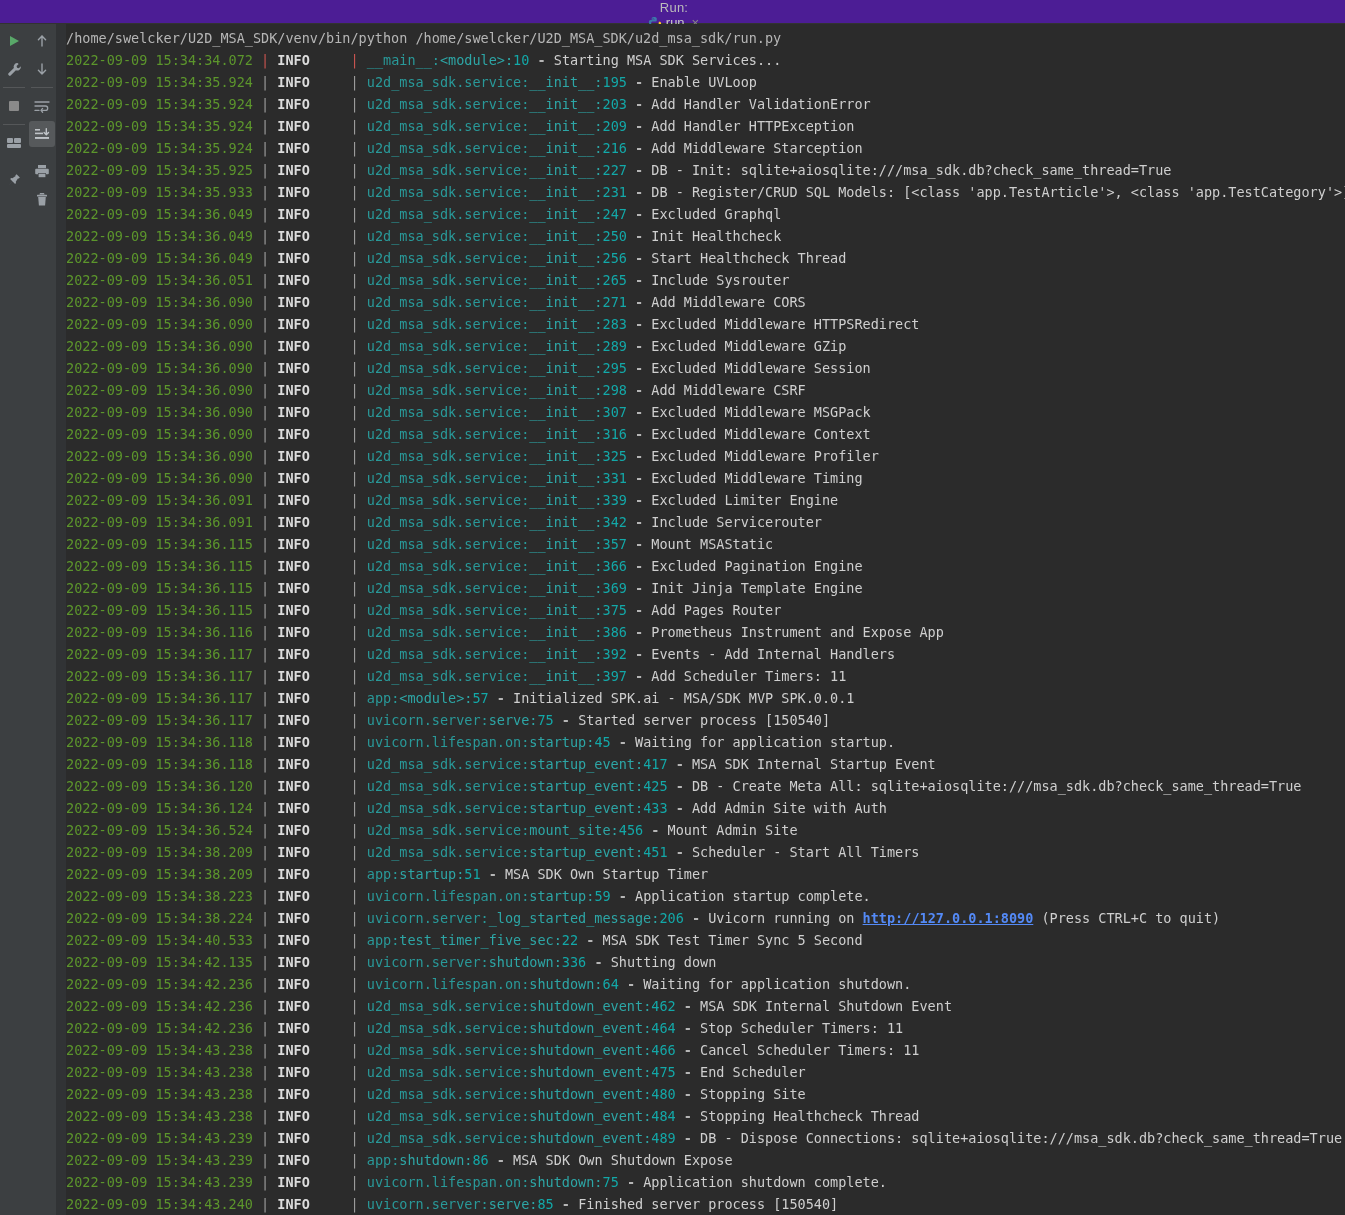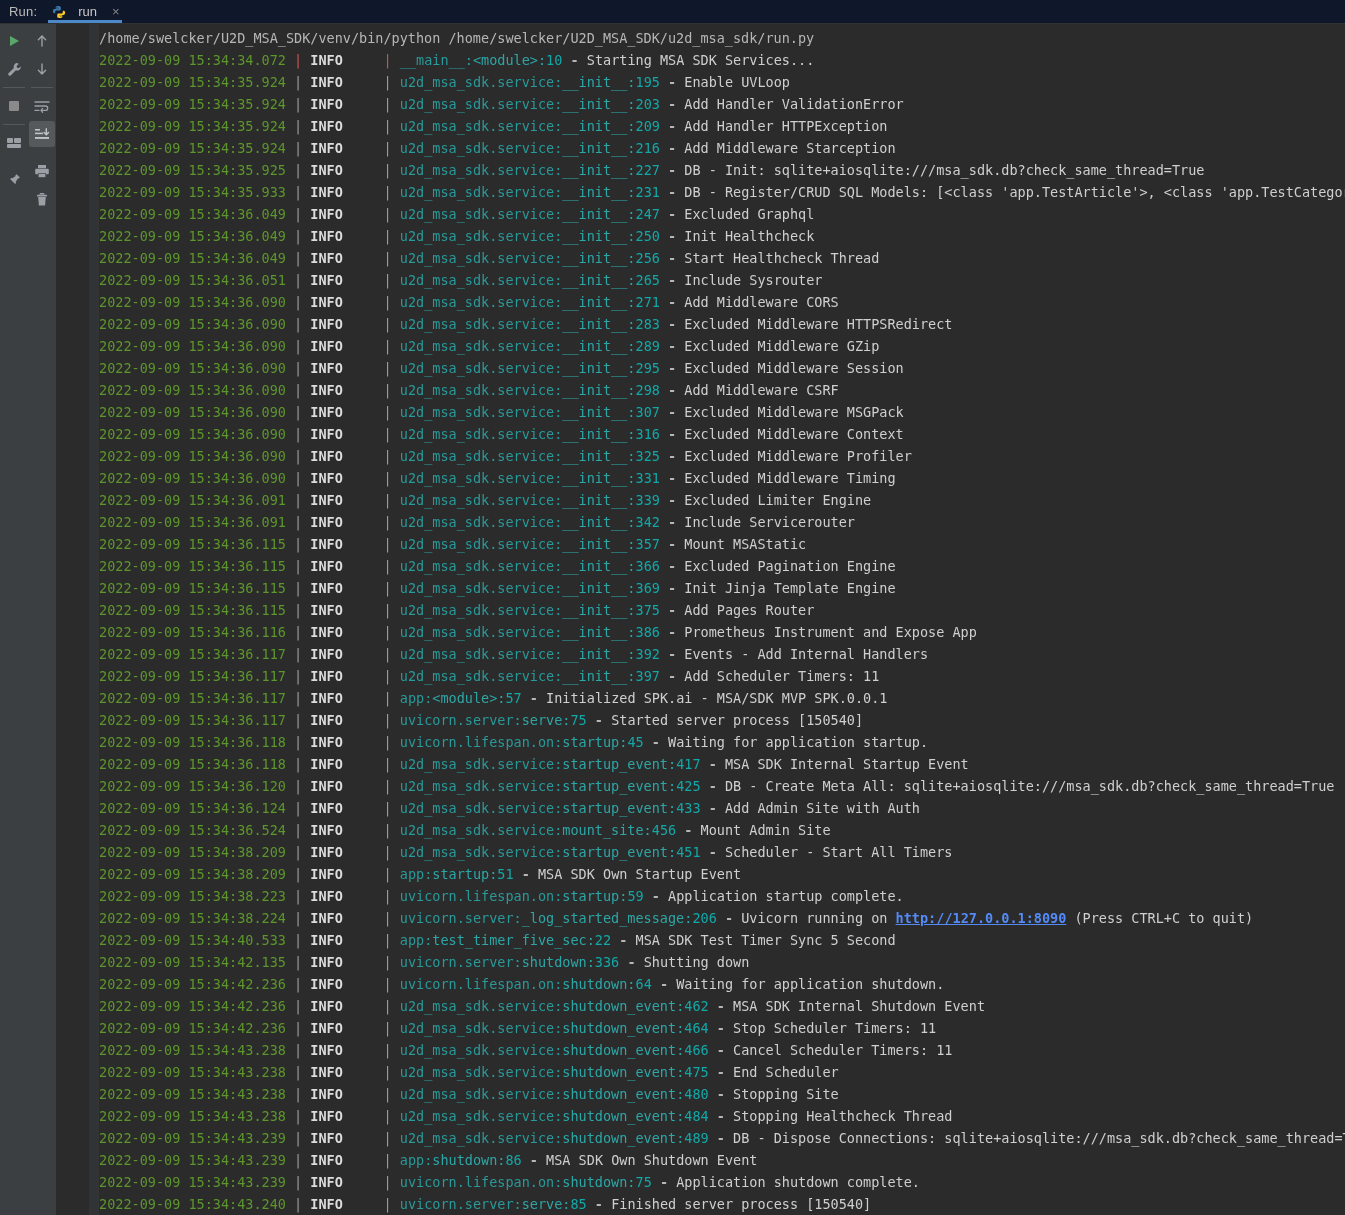--- a/index.html
+++ b/index.html
@@ -10,38 +10,39 @@
   body {
     width: 1345px;
     height: 1215px;
     overflow: hidden;
     font-family: "DejaVu Sans Mono", "Liberation Mono", monospace;
   }
 
   
   #tabstrip {
     height: 23px;
-    background: #0f172a;
+    background: #4c1d95;
     display: flex;
     align-items: center;
     position: relative;
     border-bottom: 1px solid #323232;
+    flex-direction: column;
   }
   #run-label {
     color: #bbbbbb;
     font-family: "Liberation Sans", sans-serif;
     font-size: 13px;
     padding-left: 9px;
     padding-right: 6px;
     letter-spacing: .2px;
   }
   .tab {
     display: flex;
     align-items: center;
-    gap: 12px;
+    gap: 4px;
     height: 23px;
     padding: 0 7px 0 9px;
     position: relative;
     color: #c8c8c8;
     font-family: "Liberation Sans", sans-serif;
     font-size: 13px;
   }
   .tab::after {
     content: "";
     position: absolute;
@@ -55,21 +56,20 @@
     font-size: 13px;
     line-height: 1;
     margin-left: 3px;
     font-family: "Liberation Sans", sans-serif;
   }
 
   
   #bodyrow {
     display: flex;
     height: 1192px;
-    gap: 33px;
   }
 
   
   #toolbar {
     width: 56px;
     background: #3c3f41;
     flex: 0 0 56px;
     padding-top: 3px;
     box-sizing: border-box;
     display: flex;
@@ -270,32 +270,32 @@
         <div class="line"><span class="ts">2022-09-09 15:34:36.117</span><span class="sep"> | </span><span class="lvl">INFO</span><span>    </span><span class="sep"> | </span><span class="mod">u2d_msa_sdk.service</span><span class="mod">:</span><span class="fn">__init__</span><span class="fn">:</span><span class="ln">392</span><span class="dash"> - </span><span class="msg">Events - Add Internal Handlers</span></div>
         <div class="line"><span class="ts">2022-09-09 15:34:36.117</span><span class="sep"> | </span><span class="lvl">INFO</span><span>    </span><span class="sep"> | </span><span class="mod">u2d_msa_sdk.service</span><span class="mod">:</span><span class="fn">__init__</span><span class="fn">:</span><span class="ln">397</span><span class="dash"> - </span><span class="msg">Add Scheduler Timers: 11</span></div>
         <div class="line"><span class="ts">2022-09-09 15:34:36.117</span><span class="sep"> | </span><span class="lvl">INFO</span><span>    </span><span class="sep"> | </span><span class="mod">app</span><span class="mod">:</span><span class="fn">&lt;module&gt;</span><span class="fn">:</span><span class="ln">57</span><span class="dash"> - </span><span class="msg">Initialized SPK.ai - MSA/SDK MVP SPK.0.0.1</span></div>
         <div class="line"><span class="ts">2022-09-09 15:34:36.117</span><span class="sep"> | </span><span class="lvl">INFO</span><span>    </span><span class="sep"> | </span><span class="mod">uvicorn.server</span><span class="mod">:</span><span class="fn">serve</span><span class="fn">:</span><span class="ln">75</span><span class="dash"> - </span><span class="msg">Started server process [150540]</span></div>
         <div class="line"><span class="ts">2022-09-09 15:34:36.118</span><span class="sep"> | </span><span class="lvl">INFO</span><span>    </span><span class="sep"> | </span><span class="mod">uvicorn.lifespan.on</span><span class="mod">:</span><span class="fn">startup</span><span class="fn">:</span><span class="ln">45</span><span class="dash"> - </span><span class="msg">Waiting for application startup.</span></div>
         <div class="line"><span class="ts">2022-09-09 15:34:36.118</span><span class="sep"> | </span><span class="lvl">INFO</span><span>    </span><span class="sep"> | </span><span class="mod">u2d_msa_sdk.service</span><span class="mod">:</span><span class="fn">startup_event</span><span class="fn">:</span><span class="ln">417</span><span class="dash"> - </span><span class="msg">MSA SDK Internal Startup Event</span></div>
         <div class="line"><span class="ts">2022-09-09 15:34:36.120</span><span class="sep"> | </span><span class="lvl">INFO</span><span>    </span><span class="sep"> | </span><span class="mod">u2d_msa_sdk.service</span><span class="mod">:</span><span class="fn">startup_event</span><span class="fn">:</span><span class="ln">425</span><span class="dash"> - </span><span class="msg">DB - Create Meta All: sqlite+aiosqlite:///msa_sdk.db?check_same_thread=True</span></div>
         <div class="line"><span class="ts">2022-09-09 15:34:36.124</span><span class="sep"> | </span><span class="lvl">INFO</span><span>    </span><span class="sep"> | </span><span class="mod">u2d_msa_sdk.service</span><span class="mod">:</span><span class="fn">startup_event</span><span class="fn">:</span><span class="ln">433</span><span class="dash"> - </span><span class="msg">Add Admin Site with Auth</span></div>
         <div class="line"><span class="ts">2022-09-09 15:34:36.524</span><span class="sep"> | </span><span class="lvl">INFO</span><span>    </span><span class="sep"> | </span><span class="mod">u2d_msa_sdk.service</span><span class="mod">:</span><span class="fn">mount_site</span><span class="fn">:</span><span class="ln">456</span><span class="dash"> - </span><span class="msg">Mount Admin Site</span></div>
         <div class="line"><span class="ts">2022-09-09 15:34:38.209</span><span class="sep"> | </span><span class="lvl">INFO</span><span>    </span><span class="sep"> | </span><span class="mod">u2d_msa_sdk.service</span><span class="mod">:</span><span class="fn">startup_event</span><span class="fn">:</span><span class="ln">451</span><span class="dash"> - </span><span class="msg">Scheduler - Start All Timers</span></div>
-        <div class="line"><span class="ts">2022-09-09 15:34:38.209</span><span class="sep"> | </span><span class="lvl">INFO</span><span>    </span><span class="sep"> | </span><span class="mod">app</span><span class="mod">:</span><span class="fn">startup</span><span class="fn">:</span><span class="ln">51</span><span class="dash"> - </span><span class="msg">MSA SDK Own Startup Event</span></div>
+        <div class="line"><span class="ts">2022-09-09 15:34:38.209</span><span class="sep"> | </span><span class="lvl">INFO</span><span>    </span><span class="sep"> | </span><span class="mod">app</span><span class="mod">:</span><span class="fn">startup</span><span class="fn">:</span><span class="ln">51</span><span class="dash"> - </span><span class="msg">MSA SDK Own Startup Timer</span></div>
         <div class="line"><span class="ts">2022-09-09 15:34:38.223</span><span class="sep"> | </span><span class="lvl">INFO</span><span>    </span><span class="sep"> | </span><span class="mod">uvicorn.lifespan.on</span><span class="mod">:</span><span class="fn">startup</span><span class="fn">:</span><span class="ln">59</span><span class="dash"> - </span><span class="msg">Application startup complete.</span></div>
         <div class="line"><span class="ts">2022-09-09 15:34:38.224</span><span class="sep"> | </span><span class="lvl">INFO</span><span>    </span><span class="sep"> | </span><span class="mod">uvicorn.server</span><span class="mod">:</span><span class="fn">_log_started_message</span><span class="fn">:</span><span class="ln">206</span><span class="dash"> - </span><span class="msg">Uvicorn running on </span><span class="link">http://127.0.0.1:8090</span><span class="msg"> (Press CTRL+C to quit)</span></div>
         <div class="line"><span class="ts">2022-09-09 15:34:40.533</span><span class="sep"> | </span><span class="lvl">INFO</span><span>    </span><span class="sep"> | </span><span class="mod">app</span><span class="mod">:</span><span class="fn">test_timer_five_sec</span><span class="fn">:</span><span class="ln">22</span><span class="dash"> - </span><span class="msg">MSA SDK Test Timer Sync 5 Second</span></div>
         <div class="line"><span class="ts">2022-09-09 15:34:42.135</span><span class="sep"> | </span><span class="lvl">INFO</span><span>    </span><span class="sep"> | </span><span class="mod">uvicorn.server</span><span class="mod">:</span><span class="fn">shutdown</span><span class="fn">:</span><span class="ln">336</span><span class="dash"> - </span><span class="msg">Shutting down</span></div>
         <div class="line"><span class="ts">2022-09-09 15:34:42.236</span><span class="sep"> | </span><span class="lvl">INFO</span><span>    </span><span class="sep"> | </span><span class="mod">uvicorn.lifespan.on</span><span class="mod">:</span><span class="fn">shutdown</span><span class="fn">:</span><span class="ln">64</span><span class="dash"> - </span><span class="msg">Waiting for application shutdown.</span></div>
         <div class="line"><span class="ts">2022-09-09 15:34:42.236</span><span class="sep"> | </span><span class="lvl">INFO</span><span>    </span><span class="sep"> | </span><span class="mod">u2d_msa_sdk.service</span><span class="mod">:</span><span class="fn">shutdown_event</span><span class="fn">:</span><span class="ln">462</span><span class="dash"> - </span><span class="msg">MSA SDK Internal Shutdown Event</span></div>
         <div class="line"><span class="ts">2022-09-09 15:34:42.236</span><span class="sep"> | </span><span class="lvl">INFO</span><span>    </span><span class="sep"> | </span><span class="mod">u2d_msa_sdk.service</span><span class="mod">:</span><span class="fn">shutdown_event</span><span class="fn">:</span><span class="ln">464</span><span class="dash"> - </span><span class="msg">Stop Scheduler Timers: 11</span></div>
         <div class="line"><span class="ts">2022-09-09 15:34:43.238</span><span class="sep"> | </span><span class="lvl">INFO</span><span>    </span><span class="sep"> | </span><span class="mod">u2d_msa_sdk.service</span><span class="mod">:</span><span class="fn">shutdown_event</span><span class="fn">:</span><span class="ln">466</span><span class="dash"> - </span><span class="msg">Cancel Scheduler Timers: 11</span></div>
         <div class="line"><span class="ts">2022-09-09 15:34:43.238</span><span class="sep"> | </span><span class="lvl">INFO</span><span>    </span><span class="sep"> | </span><span class="mod">u2d_msa_sdk.service</span><span class="mod">:</span><span class="fn">shutdown_event</span><span class="fn">:</span><span class="ln">475</span><span class="dash"> - </span><span class="msg">End Scheduler</span></div>
         <div class="line"><span class="ts">2022-09-09 15:34:43.238</span><span class="sep"> | </span><span class="lvl">INFO</span><span>    </span><span class="sep"> | </span><span class="mod">u2d_msa_sdk.service</span><span class="mod">:</span><span class="fn">shutdown_event</span><span class="fn">:</span><span class="ln">480</span><span class="dash"> - </span><span class="msg">Stopping Site</span></div>
         <div class="line"><span class="ts">2022-09-09 15:34:43.238</span><span class="sep"> | </span><span class="lvl">INFO</span><span>    </span><span class="sep"> | </span><span class="mod">u2d_msa_sdk.service</span><span class="mod">:</span><span class="fn">shutdown_event</span><span class="fn">:</span><span class="ln">484</span><span class="dash"> - </span><span class="msg">Stopping Healthcheck Thread</span></div>
         <div class="line"><span class="ts">2022-09-09 15:34:43.239</span><span class="sep"> | </span><span class="lvl">INFO</span><span>    </span><span class="sep"> | </span><span class="mod">u2d_msa_sdk.service</span><span class="mod">:</span><span class="fn">shutdown_event</span><span class="fn">:</span><span class="ln">489</span><span class="dash"> - </span><span class="msg">DB - Dispose Connections: sqlite+aiosqlite:///msa_sdk.db?check_same_thread=True</span></div>
-        <div class="line"><span class="ts">2022-09-09 15:34:43.239</span><span class="sep"> | </span><span class="lvl">INFO</span><span>    </span><span class="sep"> | </span><span class="mod">app</span><span class="mod">:</span><span class="fn">shutdown</span><span class="fn">:</span><span class="ln">86</span><span class="dash"> - </span><span class="msg">MSA SDK Own Shutdown Event</span></div>
+        <div class="line"><span class="ts">2022-09-09 15:34:43.239</span><span class="sep"> | </span><span class="lvl">INFO</span><span>    </span><span class="sep"> | </span><span class="mod">app</span><span class="mod">:</span><span class="fn">shutdown</span><span class="fn">:</span><span class="ln">86</span><span class="dash"> - </span><span class="msg">MSA SDK Own Shutdown Expose</span></div>
         <div class="line"><span class="ts">2022-09-09 15:34:43.239</span><span class="sep"> | </span><span class="lvl">INFO</span><span>    </span><span class="sep"> | </span><span class="mod">uvicorn.lifespan.on</span><span class="mod">:</span><span class="fn">shutdown</span><span class="fn">:</span><span class="ln">75</span><span class="dash"> - </span><span class="msg">Application shutdown complete.</span></div>
         <div class="line"><span class="ts">2022-09-09 15:34:43.240</span><span class="sep"> | </span><span class="lvl">INFO</span><span>    </span><span class="sep"> | </span><span class="mod">uvicorn.server</span><span class="mod">:</span><span class="fn">serve</span><span class="fn">:</span><span class="ln">85</span><span class="dash"> - </span><span class="msg">Finished server process [150540]</span></div>
       </div>
   </div>
 
 </div>
 
 </body></html>

